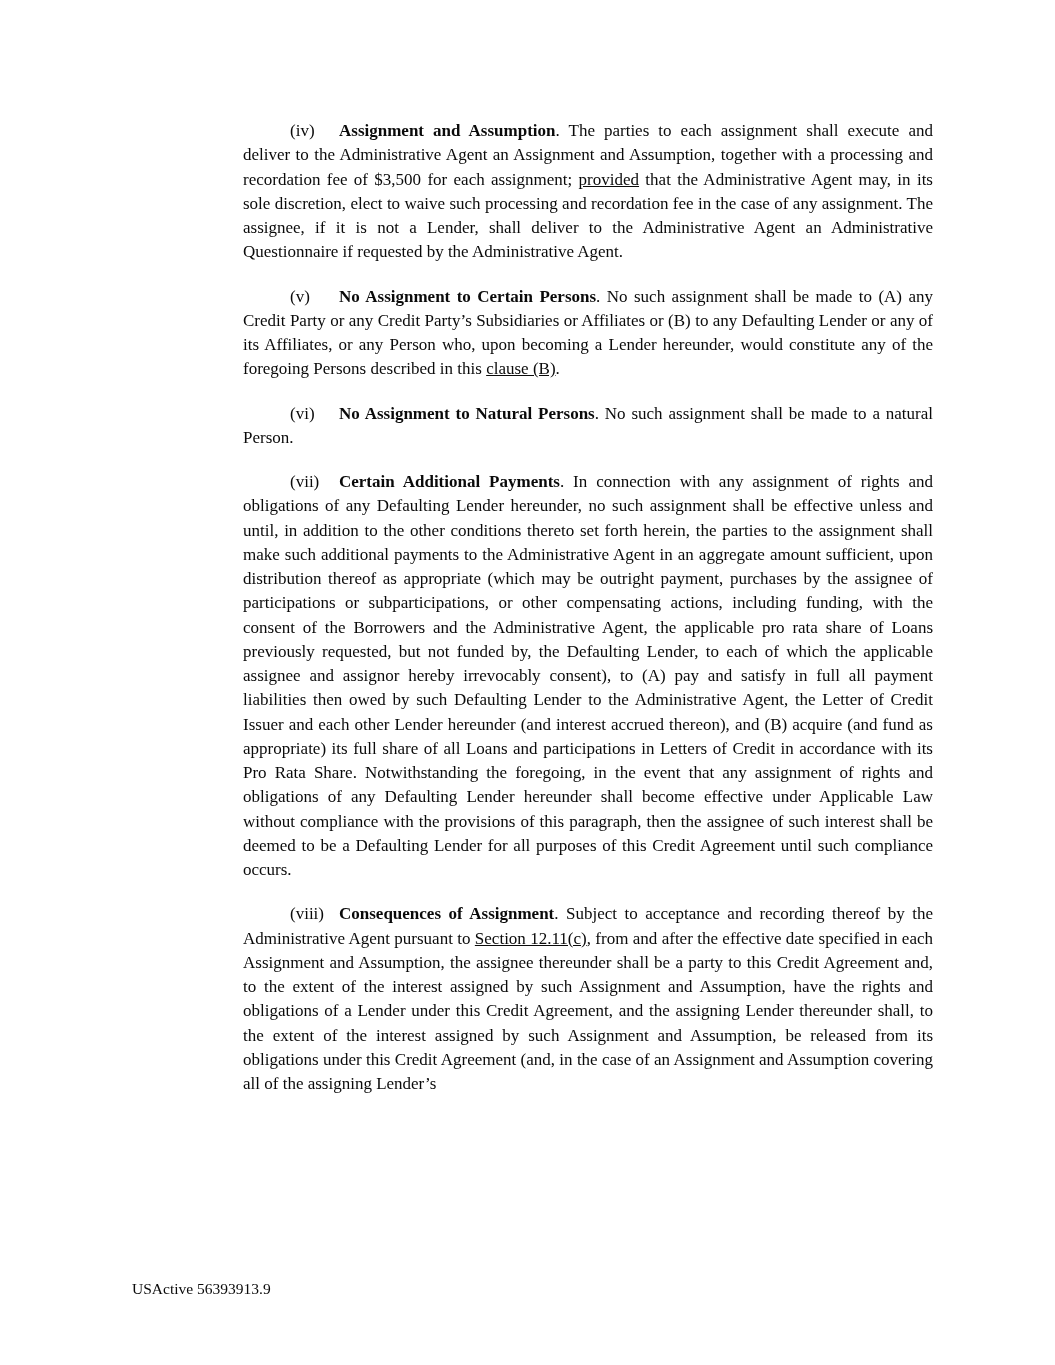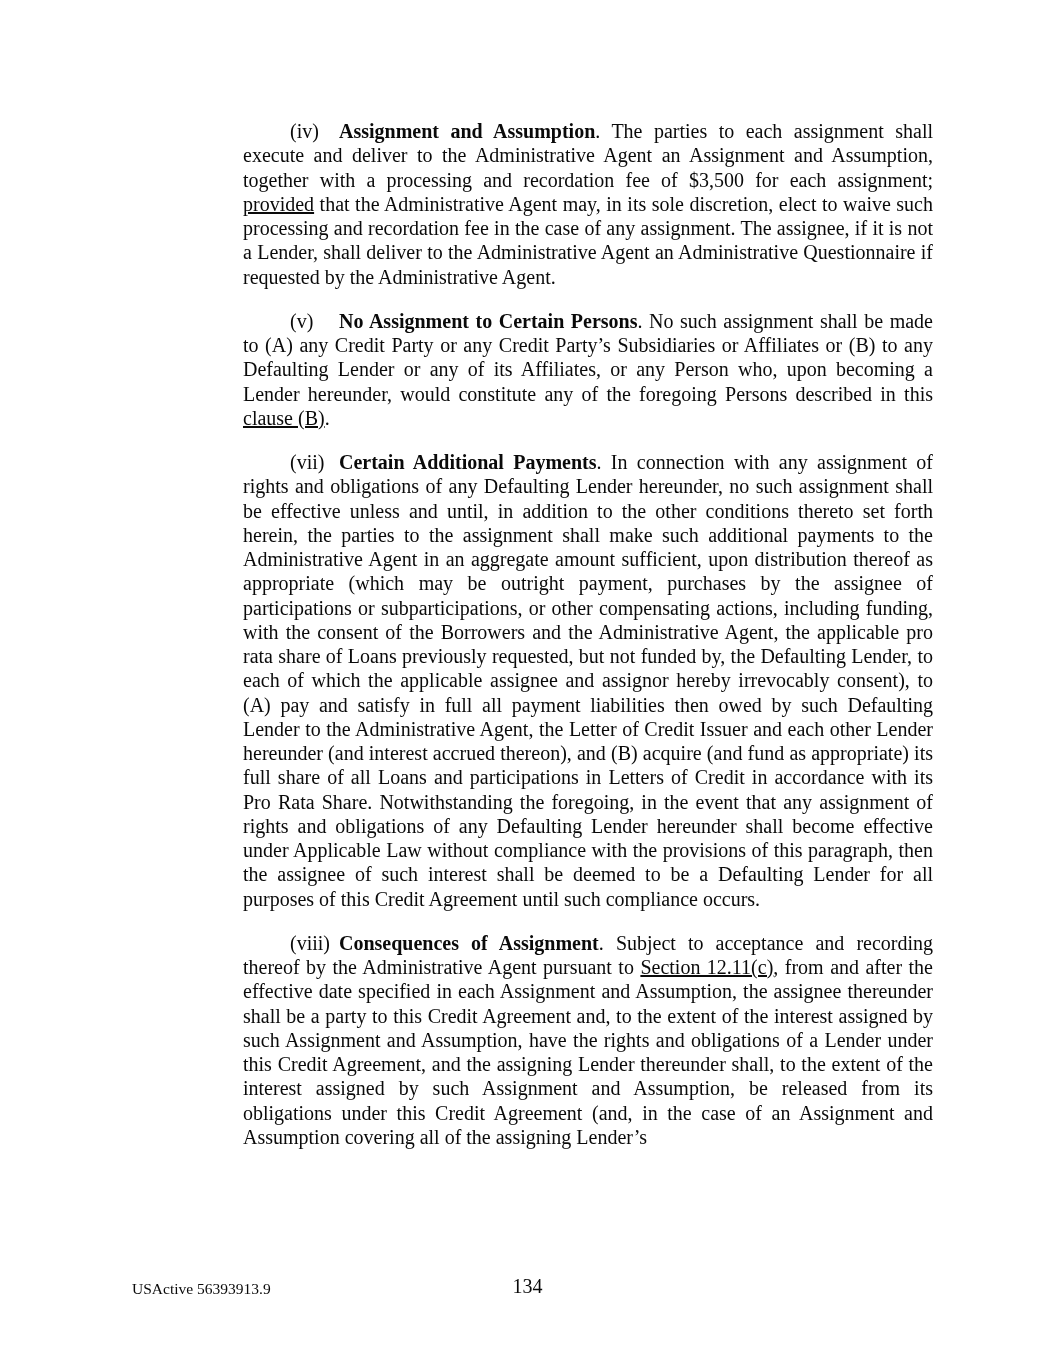--- a/index.html
+++ b/index.html
@@ -14,21 +14,21 @@
     background: #ffffff;
     font-family: "Liberation Serif", serif;
     color: #0a0a0a;
     overflow: hidden;
   }
   .body-text {
     position: absolute;
     left: 243px;
     top: 119px;
     width: 690px;
-    font-size: 20px;
+    font-size: 17px;
     line-height: 24.25px;
     text-align: justify;
   }
   p.para {
     margin: 0 0 20px 0;
     text-indent: 47px;
   }
   .pmarker {
     display: inline-block;
     min-width: 49px;
@@ -53,18 +53,18 @@
     line-height: 23px;
   }
 </style>
 </head>
 <body>
 
 <div class="page">
   <main class="body-text">
       <p class="para"><span class="pmarker">(iv)</span><b>Assignment and Assumption</b><span>.  The parties to each assignment shall execute and deliver to the Administrative Agent an Assignment and Assumption, together with a processing and recordation fee of $3,500 for each assignment; </span><u>provided</u><span> that the Administrative Agent may, in its sole discretion, elect to waive such processing and recordation fee in the case of any assignment.  The assignee, if it is not a Lender, shall deliver to the Administrative Agent an Administrative Questionnaire if requested by the Administrative Agent.</span></p>
       <p class="para"><span class="pmarker">(v)</span><b>No Assignment to Certain Persons</b><span>.  No such assignment shall be made to (A) any Credit Party or any Credit Party’s Subsidiaries or Affiliates or (B) to any Defaulting Lender or any of its Affiliates, or any Person who, upon becoming a Lender hereunder, would constitute any of the foregoing Persons described in this </span><u>clause (B)</u><span>.</span></p>
+      <p class="para"><span class="pmarker">(vi)</span><b>No Assignment to Natural Persons</b><span>.  No such assignment shall be made to a natural Person.</span></p>
       <p class="para"><span class="pmarker">(vii)</span><b>Certain Additional Payments</b><span>.  In connection with any assignment of rights and obligations of any Defaulting Lender hereunder, no such assignment shall be effective unless and until, in addition to the other conditions thereto set forth herein, the parties to the assignment shall make such additional payments to the Administrative Agent in an aggregate amount sufficient, upon distribution thereof as appropriate (which may be outright payment, purchases by the assignee of participations or subparticipations, or other compensating actions, including funding, with the consent of the Borrowers and the Administrative Agent, the applicable pro rata share of Loans previously requested, but not funded by, the Defaulting Lender, to each of which the applicable assignee and assignor hereby irrevocably consent), to (A) pay and satisfy in full all payment liabilities then owed by such Defaulting Lender to the Administrative Agent, the Letter of Credit Issuer and each other Lender hereunder (and interest accrued thereon), and (B) acquire (and fund as appropriate) its full share of all Loans and participations in Letters of Credit in accordance with its Pro Rata Share.  Notwithstanding the foregoing, in the event that any assignment of rights and obligations of any Defaulting Lender hereunder shall become effective under Applicable Law without compliance with the provisions of this paragraph, then the assignee of such interest shall be deemed to be a Defaulting Lender for all purposes of this Credit Agreement until such compliance occurs.</span></p>
       <p class="para"><span class="pmarker">(viii)</span><b>Consequences of Assignment</b><span>.  Subject to acceptance and recording thereof by the Administrative Agent pursuant to </span><u>Section 12.11(c)</u><span>, from and after the effective date specified in each Assignment and Assumption, the assignee thereunder shall be a party to this Credit Agreement and, to the extent of the interest assigned by such Assignment and Assumption, have the rights and obligations of a Lender under this Credit Agreement, and the assigning Lender thereunder shall, to the extent of the interest assigned by such Assignment and Assumption, be released from its obligations under this Credit Agreement (and, in the case of an Assignment and Assumption covering all of the assigning Lender’s</span></p>
     </main>
   <div class="footer-id">USActive 56393913.9</div>
-  <div class="footer-page">134</div>
 </div>
 
 </body></html>

